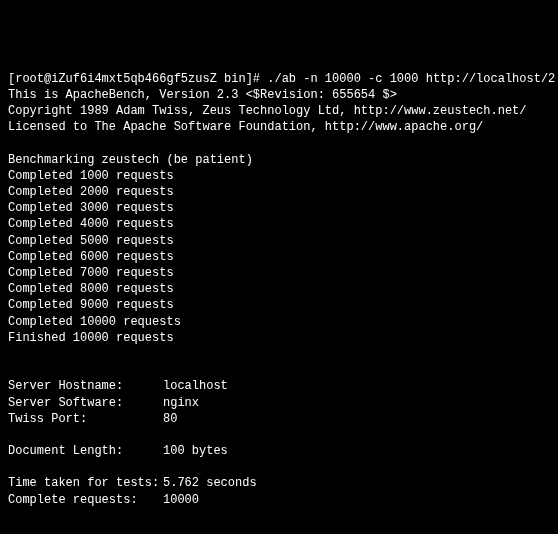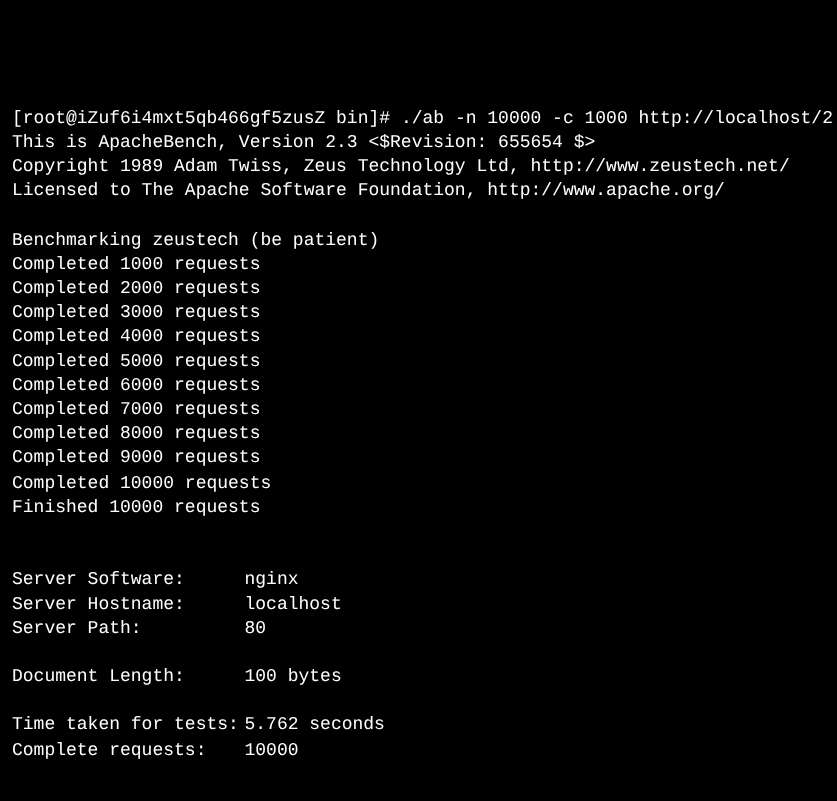--- a/index.html
+++ b/index.html
@@ -44,18 +44,18 @@
 <span>Completed 4000 requests</span>
 <span>Completed 5000 requests</span>
 <span>Completed 6000 requests</span>
 <span>Completed 7000 requests</span>
 <span>Completed 8000 requests</span>
 <span>Completed 9000 requests</span>
 <span>Completed 10000 requests</span>
 <span>Finished 10000 requests</span>
 
 
-<div class="kv"><span class="k">Server Software:</span><span class="v">nginx</span></div><div class="kv"><span class="k">Server Hostname:</span><span class="v">localhost</span></div><div class="kv"><span class="k">Server Path:</span><span class="v">80</span></div>
+<div class="kv"><span class="k">Server Hostname:</span><span class="v">localhost</span></div><div class="kv"><span class="k">Server Software:</span><span class="v">nginx</span></div><div class="kv"><span class="k">Twiss Port:</span><span class="v">80</span></div>
 <div class="kv"><span class="k">Document Length:</span><span class="v">100 bytes</span></div>
 <div class="kv"><span class="k">Time taken for tests:</span><span class="v">5.762 seconds</span></div><div class="kv"><span class="k">Complete requests:</span><span class="v">10000</span></div></div>
 
 
 
 
 </body></html>

